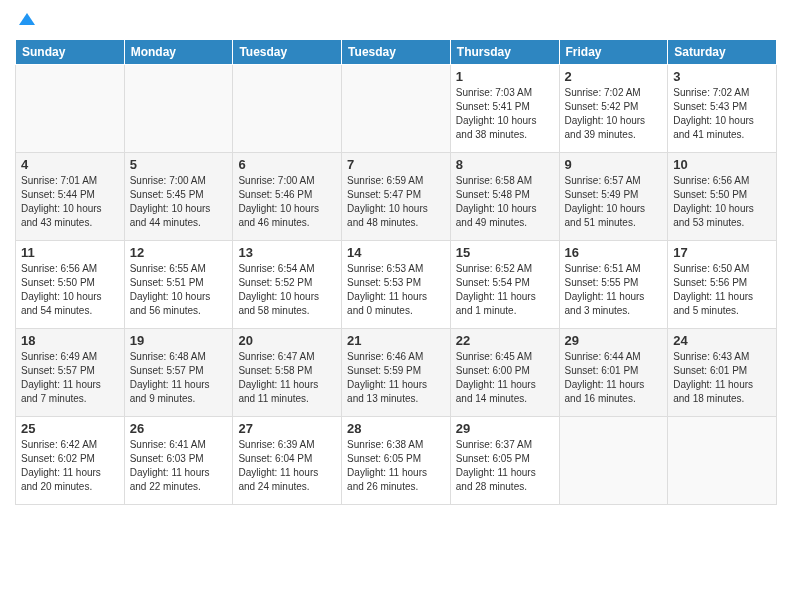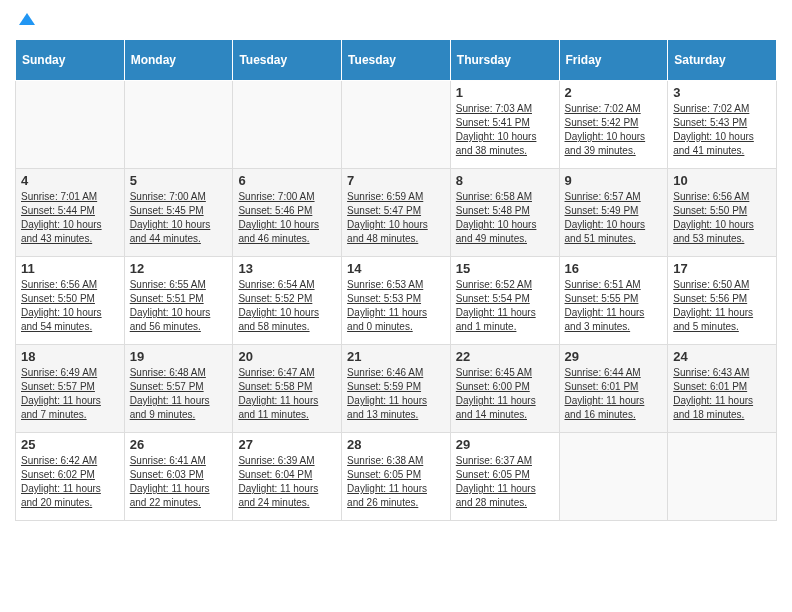--- a/index.html
+++ b/index.html
@@ -18,21 +18,21 @@
     .title-section { text-align: right; }
     .month-title { font-size: 32px; font-weight: bold; color: #333; line-height: 1.1; }
     .location { font-size: 14px; color: #555; }
     
     .calendar { width: 100%; border-collapse: collapse; }
     
     .calendar th {
       background: #2E86C1;
       color: white;
       text-align: left;
-      padding: 13px 6px;
+      padding: 5px 6px;
       font-size: 12px;
       font-weight: bold;
       border: 1px solid #fff;
     }
     
     .calendar td {
       border: 1px solid #ddd;
       vertical-align: top;
       padding: 4px 5px;
       width: calc(100% / 7);
@@ -50,21 +50,20 @@
       font-size: 13px;
       font-weight: bold;
       display: block;
       margin-bottom: 2px;
     }
     
     .day-info {
       font-size: 10px;
       line-height: 1.4;
       color: #333;
-      text-decoration: underline;
     }
     
     .row-shade td {
       background: #f5f5f5;
     }
   </style>
 </head>
 <body>
 
 <div class="container">

